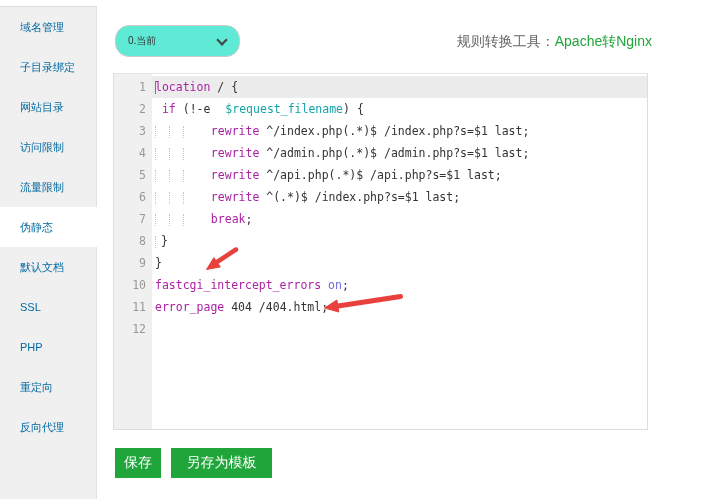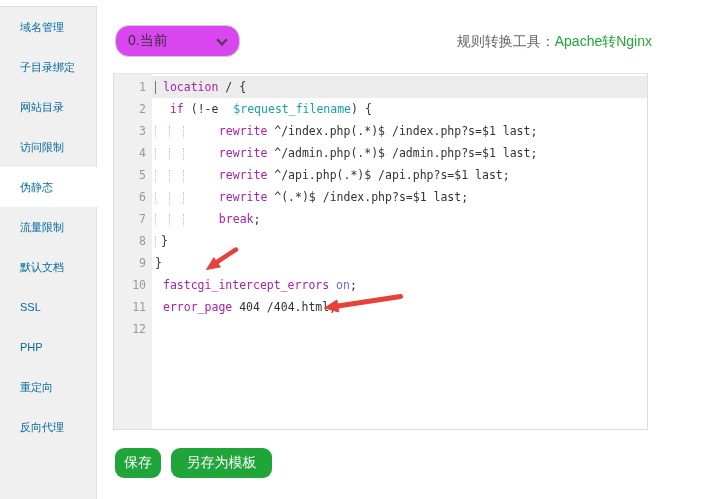--- a/index.html
+++ b/index.html
@@ -9,22 +9,22 @@
   
   .sidebar { position:absolute; left:0; top:6px; bottom:0; width:97px;
              background:var(--sidebar_bg); border-top:1px solid #dcdcdc;
              border-right:1px solid #e2e2e2; }
   .side-item { height:40px; display:flex; align-items:center; padding-left:20px;
                font-size:11px; color:#0369a1; cursor:pointer; width:98px; }
   .side-item.active { background:#fff; position:relative; z-index:2; }
 
   
   .profile-select { position:absolute; left:115px; top:25px; width:125px; height:32px;
-                    border:1px solid #ccc; border-radius:14px; background:#d946ef;
-                    font-size:14px; color:#333; display:flex; align-items:center;
+                    border:1px solid #ccc; border-radius:14px; background:#5eead4;
+                    font-size:10px; color:#333; display:flex; align-items:center;
                     padding:0 12px; cursor:pointer; }
   .chevron { position:absolute; right:13px; top:10px; width:8px; height:8px;
              border-right:2px solid #444; border-bottom:2px solid #444;
              transform:rotate(45deg); }
   .converter { position:absolute; top:33px; right:57px; font-size:14px; }
   .converter .lbl { color:#666; }
   .converter .lnk { color:var(--accent); cursor:pointer; text-decoration:none; }
 
   
   .editor { position:absolute; left:113px; top:73px; width:535px; height:357px;
@@ -32,52 +32,52 @@
             background:#fff; overflow:hidden; }
   .gutter { width:38px; flex:none; background:var(--sidebar_bg); text-align:right;
             padding:2px 6px 0 0; }
   .gline { height:22px; line-height:22px; font-family:"DejaVu Sans Mono","Liberation Mono",monospace;
            font-size:11.5px; color:#999; }
   .codecol { flex:1; padding-top:2px; overflow:hidden; cursor:text; }
   .cline { height:22px; line-height:22px; white-space:pre; padding-left:3px;
            font-family:"DejaVu Sans Mono","Liberation Mono",monospace;
            font-size:11.5px; color:#333; }
   .cline.active { background:var(--active_line_bg); }
-  .tk-kw   { color:var(--keyword);margin-left:8px; }
+  .tk-kw   { color:var(--keyword); }
   .tk-var  { color:var(--variable);margin-left:8px; }
   .tk-atom { color:var(--atom); }
   .tk-d, .tk-sp { color:#333; }
   .guide { display:inline-block; width:14px; height:12px; vertical-align:middle;
            border-left:1px dotted #c4c4c4; }
   .guide.tabn { width:6px; }
   .cursor { display:inline-block; width:1px; height:13px; background:#777;
             vertical-align:middle; margin-right:-1px; }
 
   
-  .btn { position:absolute; top:448px; height:30px; border:none; border-radius:9px;
+  .btn { position:absolute; top:448px; height:30px; border:none; border-radius:0;
          background:var(--accent); color:#fff; font-size:14px; cursor:pointer;
          font-family:inherit; }
   .btn-save { left:115px; width:46px; }
   .btn-tpl  { left:171px; width:101px; }
 
   
   .arrows { position:absolute; left:0; top:0; width:709px; height:499px;
             pointer-events:none; }
   .arrow-shape { fill:var(--arrow); stroke:var(--arrow); }
 </style>
 </head>
 <body>
 
 <nav class="sidebar">
     <div class="side-item">域名管理</div>
     <div class="side-item">子目录绑定</div>
     <div class="side-item">网站目录</div>
     <div class="side-item">访问限制</div>
+    <div class="side-item">流量限制</div>
     <div class="side-item active">伪静态</div>
-    <div class="side-item">流量限制</div>
     <div class="side-item">默认文档</div>
     <div class="side-item">SSL</div>
     <div class="side-item">PHP</div>
     <div class="side-item">重定向</div>
     <div class="side-item">反向代理</div>
   </nav>
 
 <div class="profile-select">
   <span>0.当前</span>
   <span class="chevron"></span>

